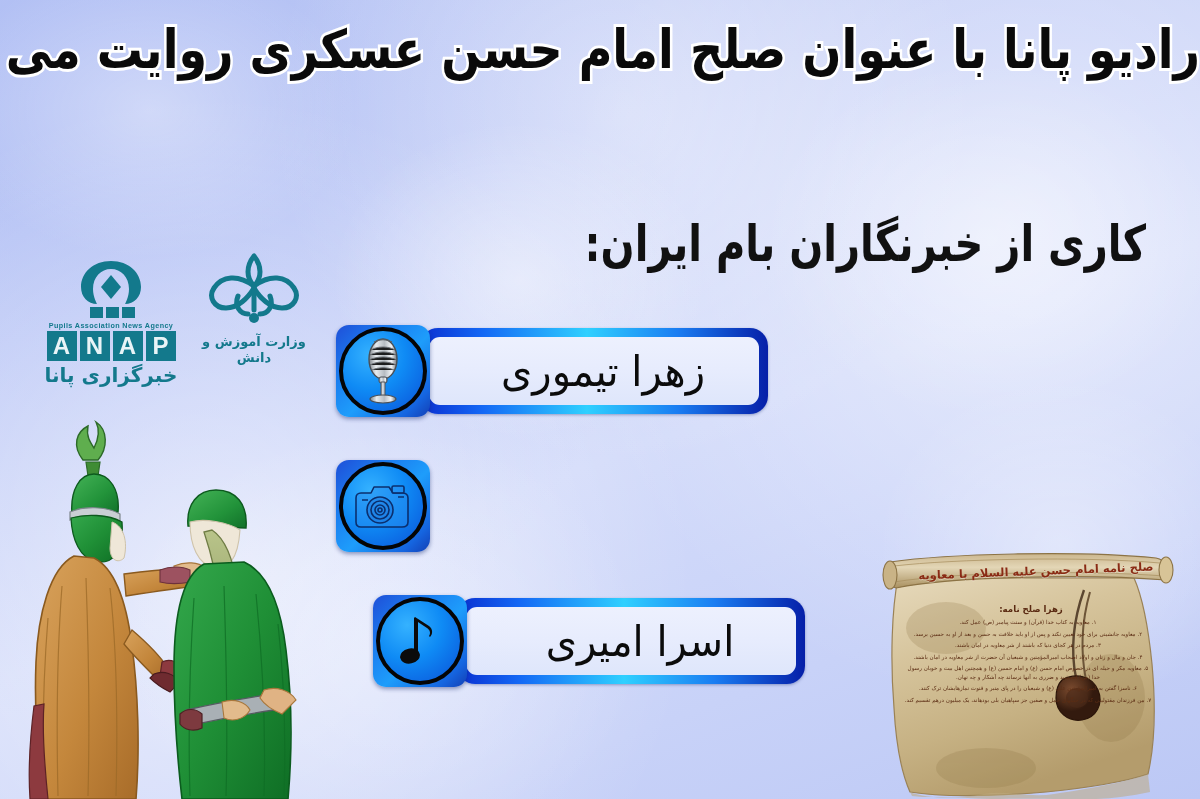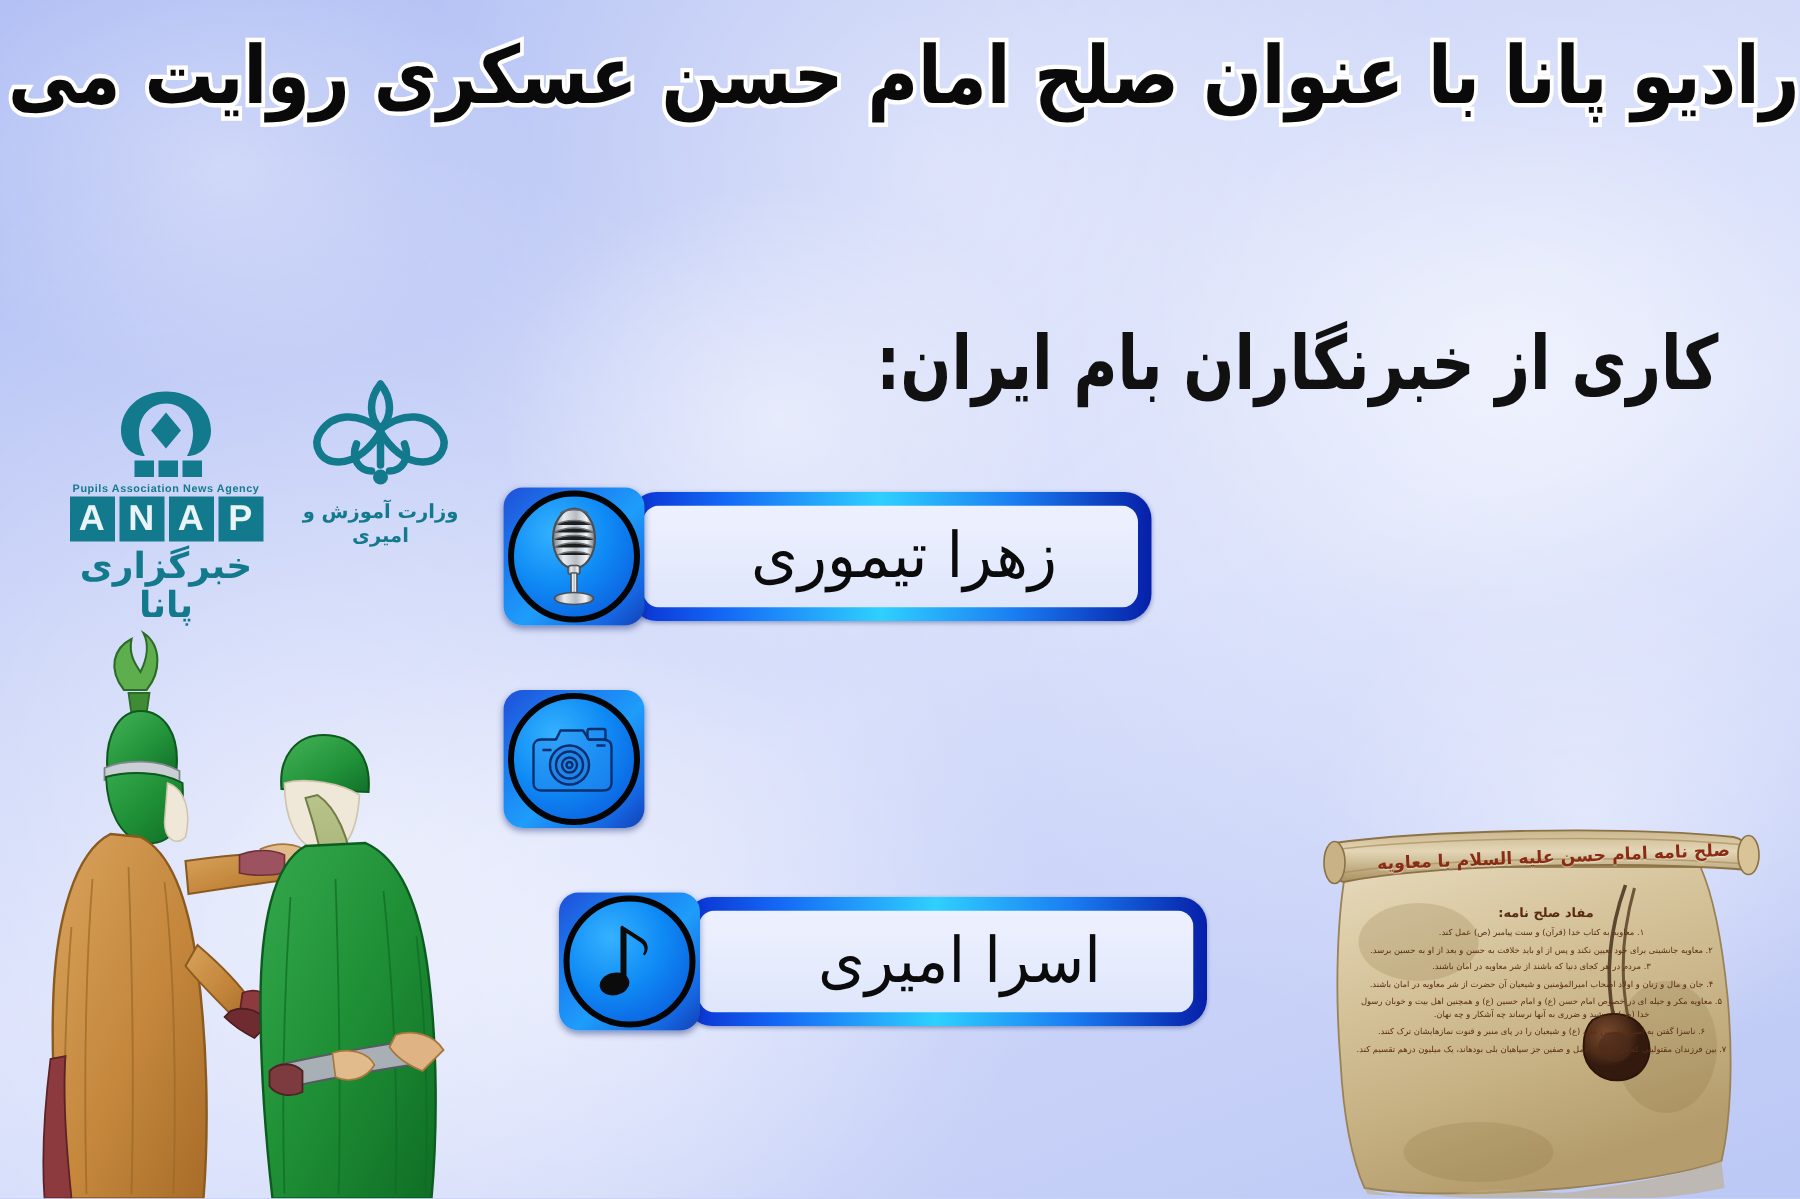--- a/index.html
+++ b/index.html
@@ -108,21 +108,21 @@
     font-family:"Liberation Sans",sans-serif;direction:ltr;margin:1px 0 1px;
     white-space:nowrap;
   }
   #pana .word{display:flex;justify-content:center;gap:3px;margin:1px 0 3px;}
   #pana .word span{
     width:30px;height:30px;background:#13798c;color:#e8f4f7;
     font-family:"Liberation Sans",sans-serif;font-weight:bold;font-size:24px;
     line-height:30px;text-align:center;
   }
   #pana .fa{
-    font-family:"DejaVu Sans",sans-serif;font-size:24px;font-weight:bold;color:#13798c;
+    font-family:"DejaVu Sans",sans-serif;font-size:20px;font-weight:bold;color:#13798c;
     line-height:1.1;margin-top:1px;
   }
 
   
   #ministry{position:absolute;left:188px;top:248px;width:132px;text-align:center;direction:rtl;}
   #ministry .fa1{font-family:"DejaVu Sans",sans-serif;font-size:13px;color:#13798c;font-weight:bold;line-height:1.25;}
   #ministry .fa2{font-family:"DejaVu Sans",sans-serif;font-size:14px;color:#13798c;font-weight:bold;line-height:1.25;}
 
   
   #figures{position:absolute;left:28px;top:418px;width:300px;height:381px;}
@@ -185,21 +185,21 @@
       <g fill="none" stroke="#13798c" stroke-width="5" stroke-linecap="round" stroke-linejoin="round">
         <path d="M60 8 C52 18 52 30 60 38 C68 30 68 18 60 8 Z"></path>
         <path d="M60 38 C44 26 28 28 20 40 C14 49 20 60 32 60 C44 60 54 50 60 40"></path>
         <path d="M60 38 C76 26 92 28 100 40 C106 49 100 60 88 60 C76 60 66 50 60 40"></path>
         <path d="M60 40 L60 62"></path>
         <path d="M44 48 C40 58 46 66 54 66"></path>
         <path d="M76 48 C80 58 74 66 66 66"></path>
       </g>
       <circle cx="60" cy="70" r="5" fill="#13798c"></circle>
     </svg>
-    <div class="fa1">وزارت آموزش و امیری</div>
+    <div class="fa1">وزارت آموزش و دانش</div>
   </div>
 
   <div id="figures">
     <svg width="300" height="381" viewBox="0 0 300 381">
       <defs>
         <linearGradient id="tan" x1="0" y1="0" x2="1" y2="1">
           <stop offset="0%" stop-color="#d8a25c"></stop>
             <stop offset="55%" stop-color="#c4873c"></stop>
             <stop offset="100%" stop-color="#a86c29"></stop>
         </linearGradient>
@@ -386,21 +386,21 @@
       <ellipse cx="14" cy="27" rx="7" ry="14" fill="#c9b386" stroke="#8c7345" stroke-width="1.1"></ellipse>
       <ellipse cx="290" cy="22" rx="7" ry="13" fill="#d8c497" stroke="#8c7345" stroke-width="1.1"></ellipse>
 
       <path d="M208 42 C198 70 194 100 200 130" stroke="#5b4630" stroke-width="2.4" fill="none"></path>
       <path d="M214 44 C206 72 204 102 210 132" stroke="#6d5538" stroke-width="2" fill="none"></path>
 
       <path d="M186 132 C200 124 216 128 222 142 C228 156 220 170 206 172 C192 174 180 164 180 150 C180 142 182 136 186 132 Z" fill="url(#wax)" stroke="#2b1509" stroke-width="1.2"></path>
       <ellipse cx="201" cy="150" rx="11" ry="10" fill="#4a2a18" opacity=".65"></ellipse>
     </svg>
     <div class="sc-title">صلح نامه امام حسن علیه السلام با معاویه</div>
-    <div class="sc-head">مفاد صلح نامه:</div>
+    <div class="sc-head">زهرا صلح نامه:</div>
     <div class="sc-body">
       <p>۱. معاویه به کتاب خدا (قرآن) و سنت پیامبر (ص) عمل کند.</p>
       <p>۲. معاویه جانشینی برای خود تعیین نکند و پس از او باید خلافت به حسن و بعد از او به حسین برسد.</p>
       <p>۳. مردم در هر کجای دنیا که باشند از شر معاویه در امان باشند.</p>
       <p>۴. جان و مال و زنان و اولاد اصحاب امیرالمؤمنین و شیعیان آن حضرت از شر معاویه در امان باشند.</p>
       <p>۵. معاویه مکر و حیله ای در خصوص امام حسن (ع) و امام حسین (ع) و همچنین اهل بیت و خوبان رسول خدا (ص) اندیشید و ضرری به آنها نرساند چه آشکار و چه نهان.</p>
       <p>۶. ناسزا گفتن به امیرالمؤمنین علی (ع) و شیعیان را در پای منبر و قنوت نمازهایشان ترک کنند.</p>
       <p>۷. بین فرزندان مقتولینی که در جنگهای جمل و صفین جز سپاهیان بلی بودهاند، یک میلیون درهم تقسیم کند.</p>
     </div>
   </div>

